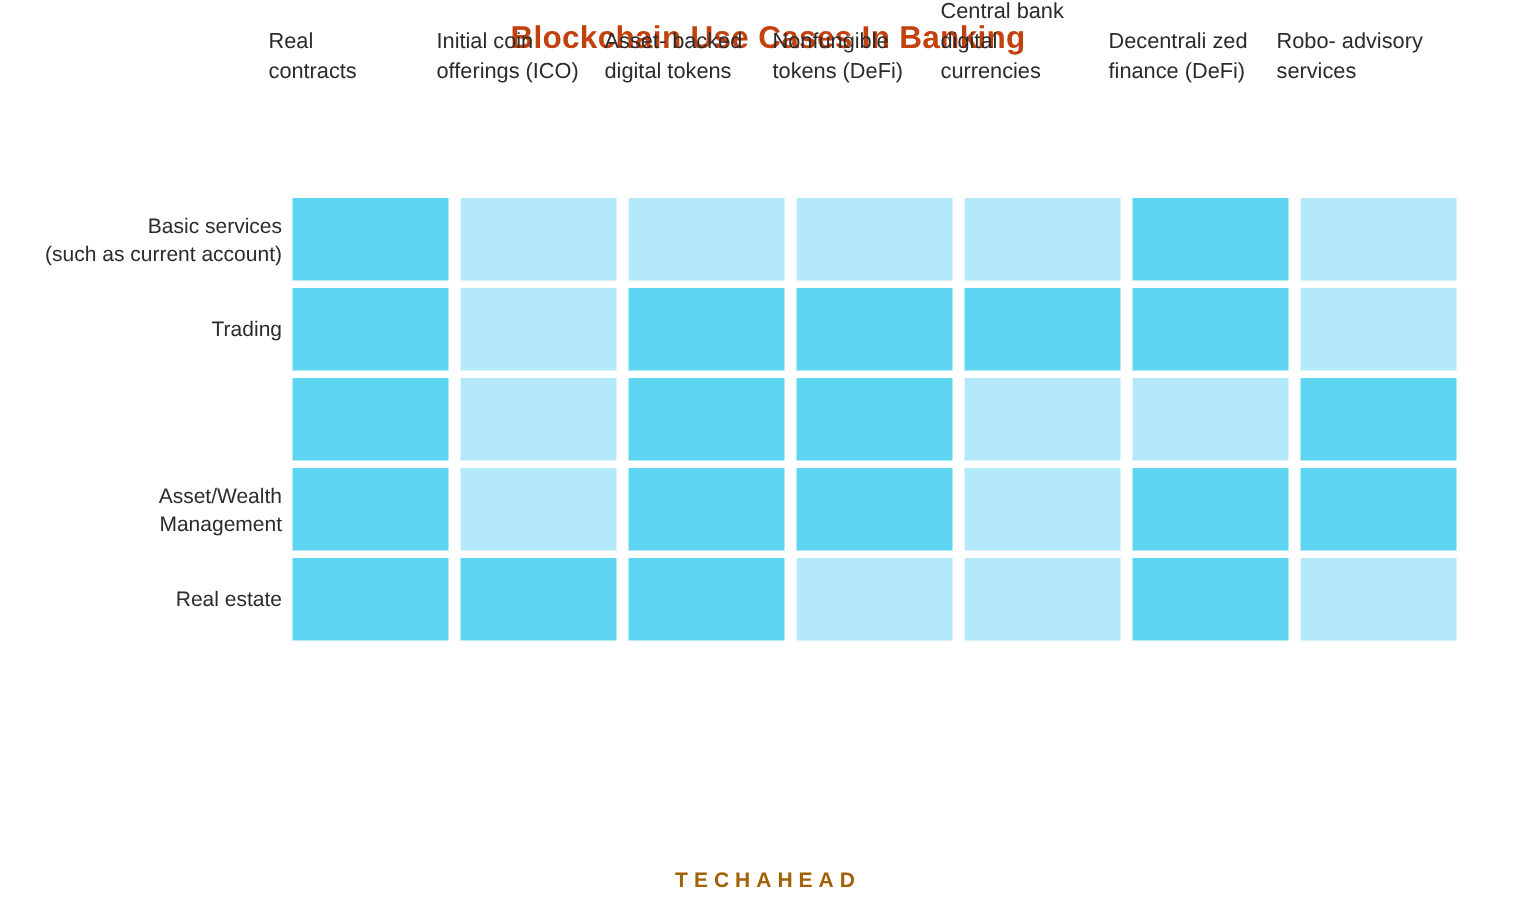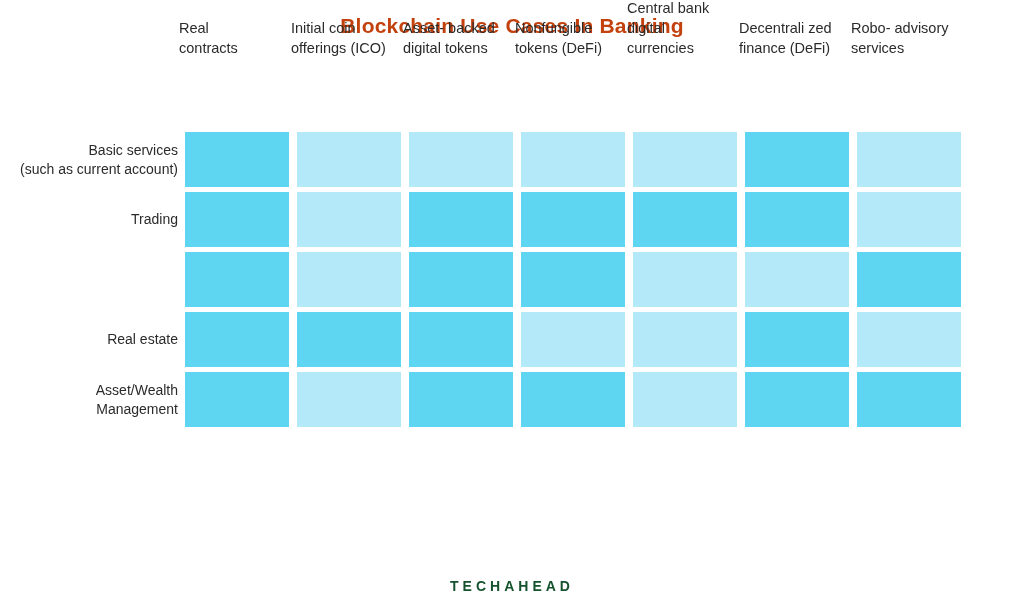--- a/index.html
+++ b/index.html
@@ -62,21 +62,21 @@
   }
   .head-inner {
     position: absolute;
     bottom: 0;
     left: 0;
     width: 118px;
   }
 
   .grid {
     position: absolute;
-    left: 6px;
+    left: 16px;
     top: 74px;
     width: 864px;
   }
 
   .grid-row {
     position: relative;
     height: 60px;
   }
 
   .row-label {
@@ -109,21 +109,21 @@
   
   .watermark {
     position: absolute;
     left: 0;
     top: 578px;
     width: 1024px;
     text-align: center;
     font-size: 14px;
     font-weight: bold;
     letter-spacing: 4px;
-    color: #14532d;
+    color: #a16207;
   }
 </style>
 </head>
 <body>
 
 <div class="page">
 
   <div class="title">Blockchain Use Cases In Banking</div>
 
   <div class="matrix">
@@ -169,38 +169,38 @@
         <div class="grid-row">
           <div class="cell high" style="left: 179px; background: rgb(94, 214, 242);"></div>
           <div class="cell low" style="left: 291px; background: rgb(180, 233, 249);"></div>
           <div class="cell high" style="left: 403px; background: rgb(94, 214, 242);"></div>
           <div class="cell high" style="left: 515px; background: rgb(94, 214, 242);"></div>
           <div class="cell low" style="left: 627px; background: rgb(180, 233, 249);"></div>
           <div class="cell low" style="left: 739px; background: rgb(180, 233, 249);"></div>
           <div class="cell high" style="left: 851px; background: rgb(94, 214, 242);"></div>
         </div>
         <div class="grid-row">
-          <div class="row-label">Real estate</div>
-          <div class="cell high" style="left: 179px; background: rgb(94, 214, 242);"></div>
-          <div class="cell high" style="left: 291px; background: rgb(94, 214, 242);"></div>
-          <div class="cell high" style="left: 403px; background: rgb(94, 214, 242);"></div>
-          <div class="cell low" style="left: 515px; background: rgb(180, 233, 249);"></div>
-          <div class="cell low" style="left: 627px; background: rgb(180, 233, 249);"></div>
-          <div class="cell high" style="left: 739px; background: rgb(94, 214, 242);"></div>
-          <div class="cell low" style="left: 851px; background: rgb(180, 233, 249);"></div>
-        </div>
-        <div class="grid-row">
           <div class="row-label">Asset/Wealth
 Management</div>
           <div class="cell high" style="left: 179px; background: rgb(94, 214, 242);"></div>
           <div class="cell low" style="left: 291px; background: rgb(180, 233, 249);"></div>
           <div class="cell high" style="left: 403px; background: rgb(94, 214, 242);"></div>
           <div class="cell high" style="left: 515px; background: rgb(94, 214, 242);"></div>
           <div class="cell low" style="left: 627px; background: rgb(180, 233, 249);"></div>
           <div class="cell high" style="left: 739px; background: rgb(94, 214, 242);"></div>
           <div class="cell high" style="left: 851px; background: rgb(94, 214, 242);"></div>
         </div>
+        <div class="grid-row">
+          <div class="row-label">Real estate</div>
+          <div class="cell high" style="left: 179px; background: rgb(94, 214, 242);"></div>
+          <div class="cell high" style="left: 291px; background: rgb(94, 214, 242);"></div>
+          <div class="cell high" style="left: 403px; background: rgb(94, 214, 242);"></div>
+          <div class="cell low" style="left: 515px; background: rgb(180, 233, 249);"></div>
+          <div class="cell low" style="left: 627px; background: rgb(180, 233, 249);"></div>
+          <div class="cell high" style="left: 739px; background: rgb(94, 214, 242);"></div>
+          <div class="cell low" style="left: 851px; background: rgb(180, 233, 249);"></div>
+        </div>
       </div>
   </div>
 
   <div class="watermark">TECHAHEAD</div>
 
 </div>
 
 </body></html>

